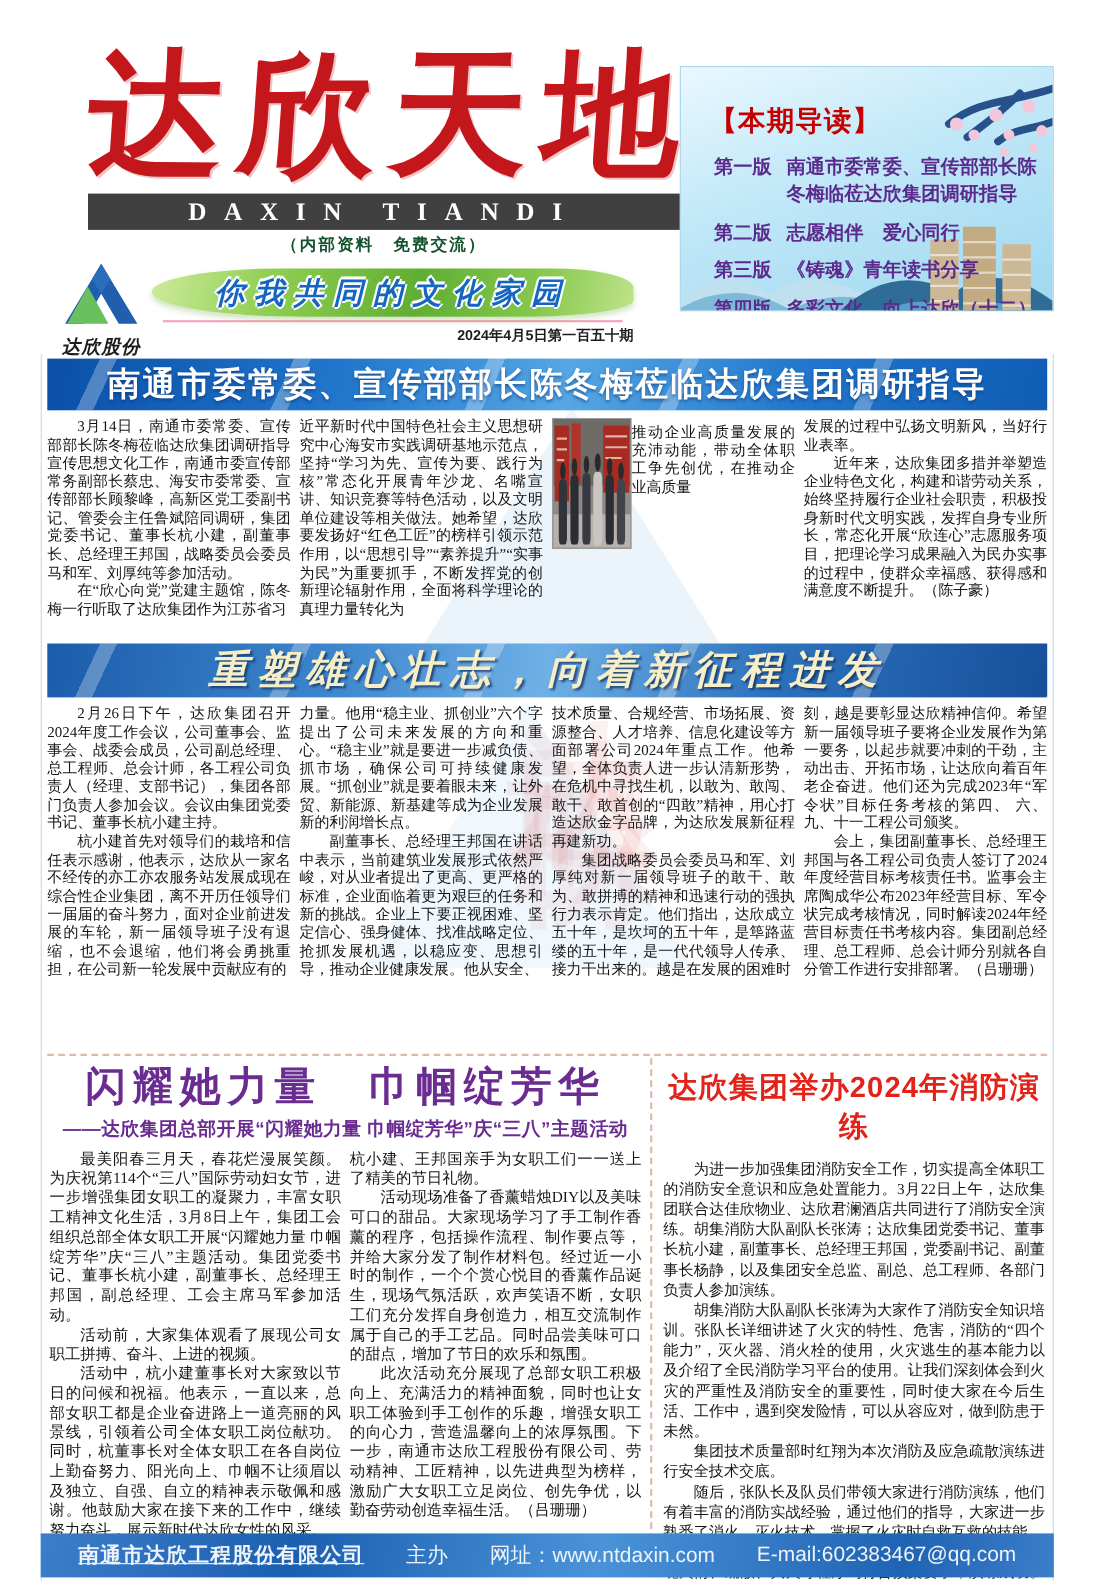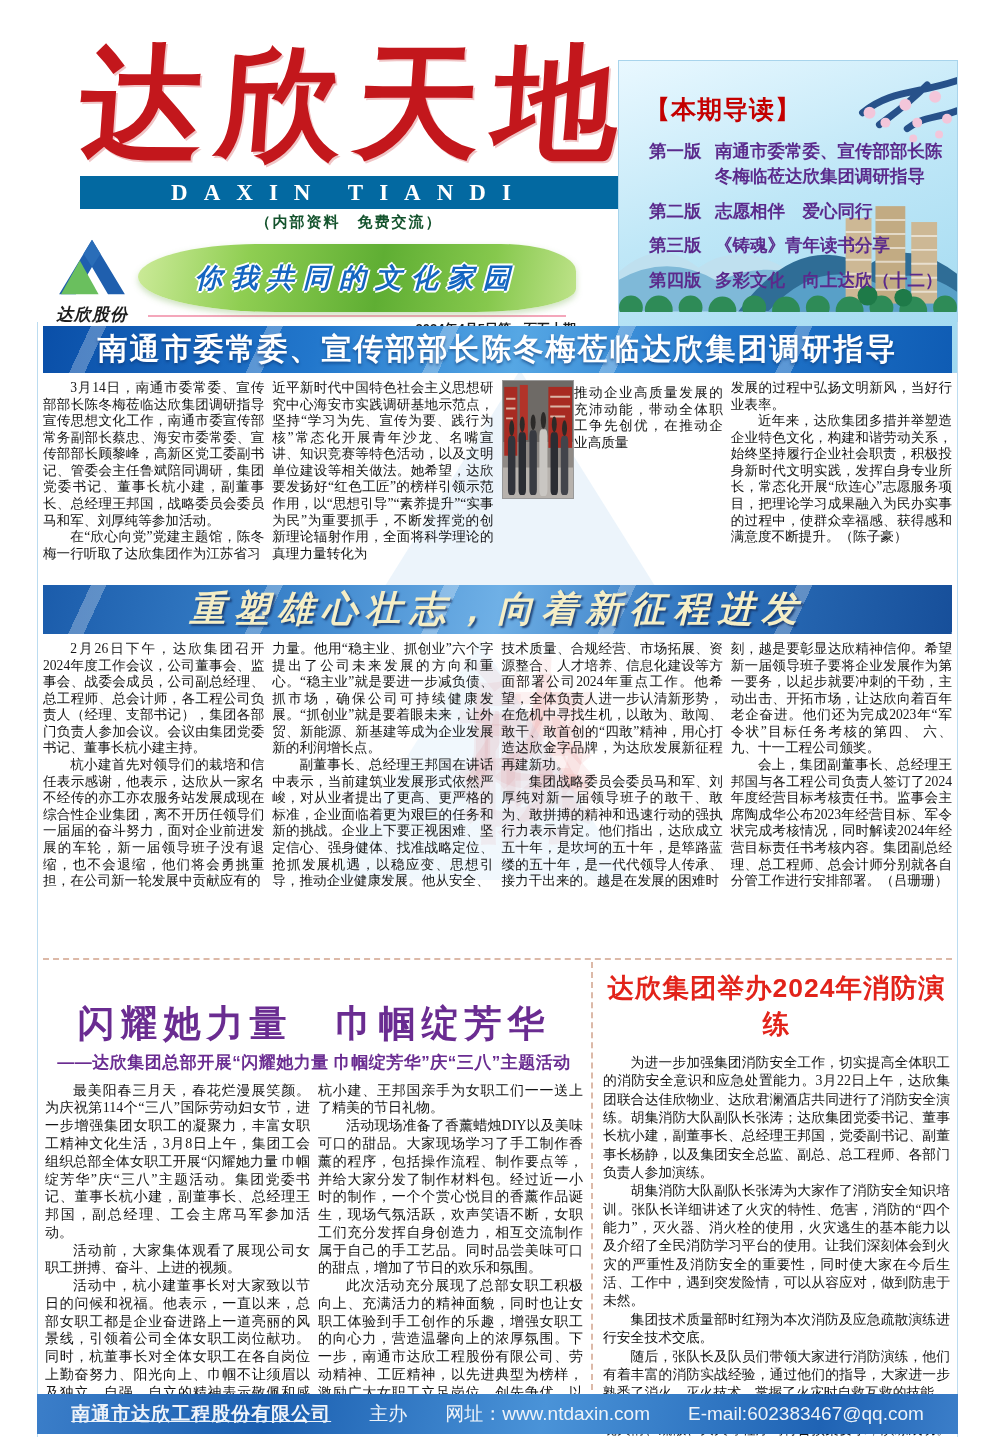--- a/index.html
+++ b/index.html
@@ -14,40 +14,40 @@
     border-right:150px solid transparent; border-bottom:240px solid rgba(120,180,225,.14); z-index:0; }
   .wm-tri.t1 { left:370px; top:370px; }
   .wm-tri.t2 { left:330px; top:640px; border-bottom-color:rgba(140,195,235,.12); }
 
   
   .header { position:absolute; left:38px; top:40px; width:920px; height:282px; z-index:2; }
   .mast-left { position:absolute; left:42px; top:0; width:538px; }
   .paper-title { font-size:124px; font-weight:bold; color:#c3171c; line-height:1.05;
     display:flex; justify-content:space-between; transform:skewX(-4deg);
     font-family:"Liberation Serif",serif; text-shadow:2px 2px 0 rgba(195,23,28,.25); }
-  .en-bar { margin-top:6px; background:#0369a1; color:#fff; text-align:center;
+  .en-bar { margin-top:6px; background:#404040; color:#fff; text-align:center;
     font-size:23px; font-weight:bold; letter-spacing:16px; padding:4px 0 3px;
     font-family:"Liberation Serif",serif; }
   .inner-note { text-align:center; font-size:15px; margin-top:4px; letter-spacing:2px; font-weight:bold; color:#14532d; }
 
   .logo-block { position:absolute; left:8px; top:196px; width:92px; text-align:center; }
   .logo-name { font-size:17px; font-weight:bold; font-style:italic; margin-top:1px; letter-spacing:1px; }
 
   .slogan-wrap { position:absolute; left:100px; top:204px; width:438px; }
-  .grass { position:relative; height:68px; border-radius:48% 30% 40% 55%/85% 70% 60% 90%;
+  .grass { position:relative; height:44px; border-radius:48% 30% 40% 55%/85% 70% 60% 90%;
     background:linear-gradient(100deg,#cdeb9a 0%,#8fce52 25%,#5fae33 55%,#86c84d 80%,#bfe38a 100%);
     box-shadow:0 3px 6px rgba(110,170,70,.35); display:flex; align-items:center; justify-content:center; }
   .slogan { font-size:27px; font-weight:900; color:#1566c0; letter-spacing:9px; font-style:italic;
     text-shadow:-2px 0 #fff,2px 0 #fff,0 -2px #fff,0 2px #fff,-1px -1px #fff,1px 1px #fff; white-space:nowrap; }
   .pink-rule { height:2px; background:#f4a7bb; margin:3px 10px 0; }
   .date-row { display:flex; justify-content:flex-end; font-size:13px; font-weight:bold; margin-top:3px;
     font-family:"Liberation Sans",sans-serif; }
 
   
-  .guide { position:absolute; right:0; top:20px; width:340px; height:313px;
+  .guide { position:absolute; right:0; top:20px; width:340px; height:223px;
     background:linear-gradient(160deg,#e9f8ff 0%,#bfe7f7 45%,#9ed8f0 100%);
     border:1px solid #a8d4ec; overflow:hidden;padding-left:21px; }
   .guide-sky { position:absolute; inset:0; }
   .guide-title { position:absolute; left:26px; top:32px; color:#c40000; font-weight:900;
     font-size:25px; letter-spacing:1px; font-family:"Liberation Sans",sans-serif; z-index:3; }
   .guide-items { position:absolute; left:30px; top:78px; right:12px; z-index:3;
     font-family:"Liberation Sans",sans-serif; }
   .guide-item { display:flex; margin-bottom:9px; color:#5b2a8c; font-weight:bold; font-size:17.5px; line-height:1.45; }
   .guide-item .lab { flex:0 0 66px; }
   .guide-item .txt { flex:1; }
@@ -83,21 +83,21 @@
   .a2-body { height:308px; overflow:hidden; }
 
   .dash-h { border-top:2px dashed #dcb9a8; margin-top:9px; }
 
   .bottom { display:flex; margin-top:2px; height:438px; }
   .b-left { width:546px; padding:6px 6px 0 2px; }
   .dash-v { border-left:2px dashed #dcb9a8; margin:0 2px; }
   .b-right { flex:1; padding:6px 2px 0 8px; }
 
   .purple-head { text-align:center; color:#6a2c91; font-weight:900; font-size:37px; letter-spacing:6px;
-    font-family:"Liberation Sans",sans-serif; line-height:1.1;margin-top:36px; }
+    font-family:"Liberation Sans",sans-serif; line-height:1.1; }
   .purple-sub { text-align:center; color:#6a2c91; font-weight:bold; font-size:17px; margin-top:6px;
     font-family:"Liberation Sans",sans-serif; letter-spacing:0.5px; }
   .b-left .cols { margin-top:8px; }
   .b-left .body-text p { font-size:14px; line-height:1.27; }
 
   .red-head { text-align:center; color:#e2231a; font-weight:900; font-size:26.5px; letter-spacing:1px;
     font-family:"Liberation Sans",sans-serif; margin-top:2px; }
   .b-right .body-text { margin-top:12px; }
   .b-right .body-text p { font-size:13.8px; line-height:1.33; }
 

